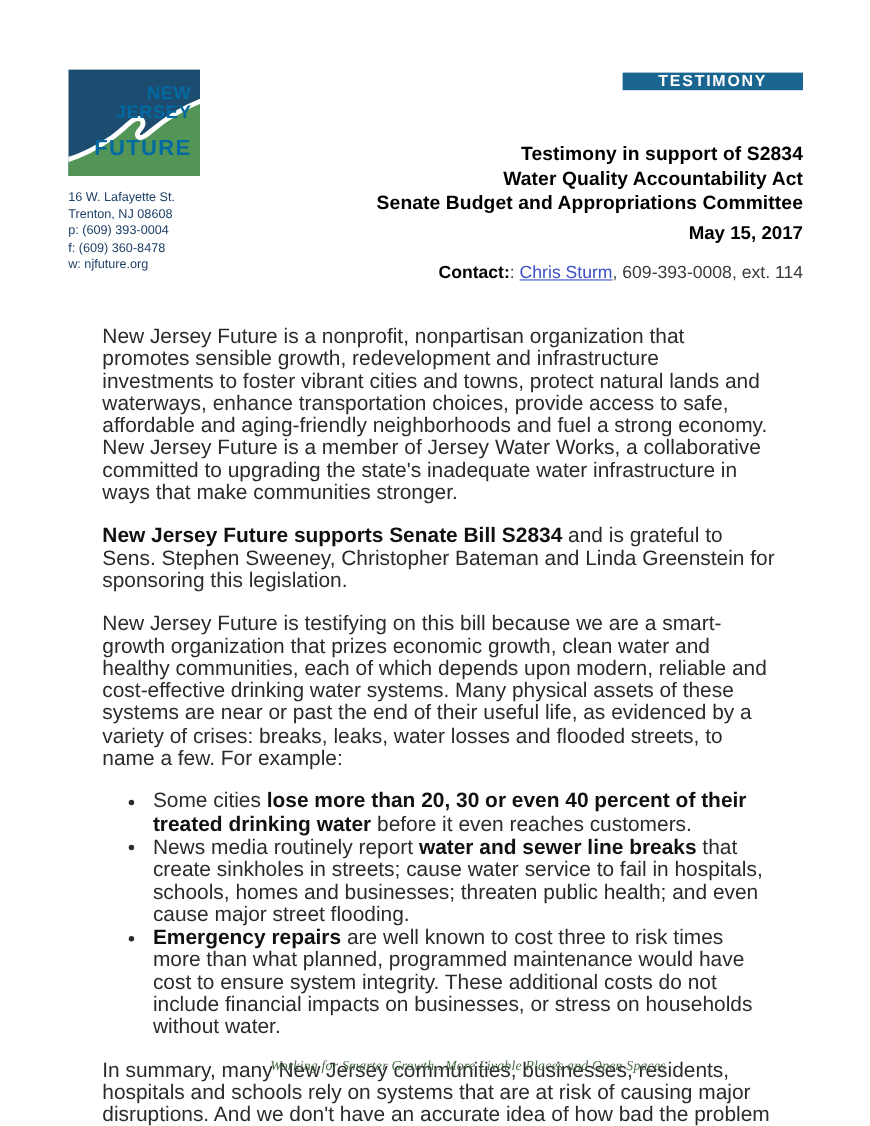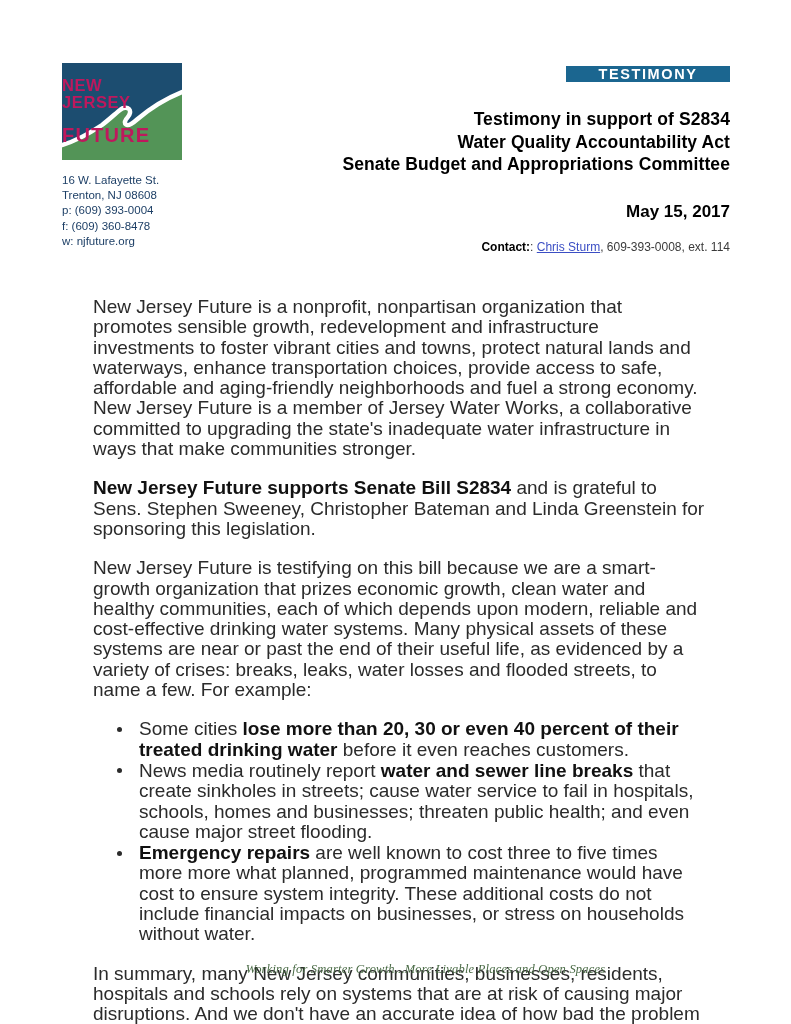--- a/index.html
+++ b/index.html
@@ -48,22 +48,22 @@
   .logo-mark svg {
     display: block;
     width: 120px;
     height: 97px;
   }
   .logo-word-top,
   .logo-word-bottom {
     position: absolute;
     left: 0;
     width: 112px;
-    text-align: left;
-    color: #be185d;
+    text-align: right;
+    color: #0369a1;
     font-family: "Liberation Sans", sans-serif;
     font-weight: bold;
     letter-spacing: 0.6px;
     line-height: 1;
     pointer-events: none;
   }
   .logo-word-top {
     top: 14px;
     font-size: 16.5px;
   }
@@ -101,21 +101,21 @@
     display: flex;
     align-items: center;
     justify-content: center;
     box-sizing: border-box;
   }
 
   
   .title-block {
     position: absolute;
     right: 61px;
-    top: 108px;
+    top: 128px;
     text-align: right;
     font-size: 17.5px;
     font-weight: bold;
     line-height: 22.5px;
     color: #000000;
     letter-spacing: 0.1px;
   }
   .doc-date {
     position: absolute;
     right: 61px;
@@ -123,21 +123,21 @@
     text-align: right;
     font-size: 17px;
     font-weight: bold;
     color: #000000;
   }
   .contact-line {
     position: absolute;
     right: 61px;
     top: 240px;
     text-align: right;
-    font-size: 12px;
+    font-size: 16px;
     color: #3a3a3a;
     white-space: nowrap;
   }
   .contact-line .lbl {
     font-weight: bold;
     color: #000000;
   }
   .contact-line a {
     color: #3b4ec4;
     text-decoration: underline;
@@ -243,21 +243,21 @@
     <p>New Jersey Future is testifying on this bill because we are a smart-growth organization that prizes economic growth, clean water and healthy communities, each of which depends upon modern, reliable and cost-effective drinking water systems. Many physical assets of these systems are near or past the end of their useful life, as evidenced by a variety of crises: breaks, leaks, water losses and flooded streets, to name a few. For example:</p>
 
     <ul class="bullets">
       <li>
         <span class="dot"></span><span>Some cities </span><b>lose more than 20, 30 or even 40 percent of their treated drinking water</b><span> before it even reaches customers.</span>
       </li>
       <li>
         <span class="dot"></span><span>News media routinely report </span><b>water and sewer line breaks</b><span> that create sinkholes in streets; cause water service to fail in hospitals, schools, homes and businesses; threaten public health; and even cause major street flooding.</span>
       </li>
       <li>
-        <span class="dot"></span><span></span><b>Emergency repairs</b><span> are well known to cost three to five times more more what planned, programmed maintenance would have cost to ensure system integrity. These additional costs do not include financial impacts on businesses, or stress on households without water.</span>
+        <span class="dot"></span><span></span><b>Emergency repairs</b><span> are well known to cost three to risk times more than what planned, programmed maintenance would have cost to ensure system integrity. These additional costs do not include financial impacts on businesses, or stress on households without water.</span>
       </li>
     </ul>
 
     <p>In summary, many New Jersey communities, businesses, residents, hospitals and schools rely on systems that are at risk of causing major disruptions. And we don't have an accurate idea of how bad the problem is. Although some local utilities do an excellent job of maintaining their water systems, many do not know enough about their condition, whether it is improving or declining, or about the costs to upgrade and manage them effectively. Even where the local utility is aware of the needs, little of that information is compiled or made available at the state level to allow analysis of the overall status of the state's water systems.</p>
 
   </div>
 
   <div class="footer-tagline">Working for Smarter Growth...More Livable Places and Open Spaces</div>
 
 </div>

